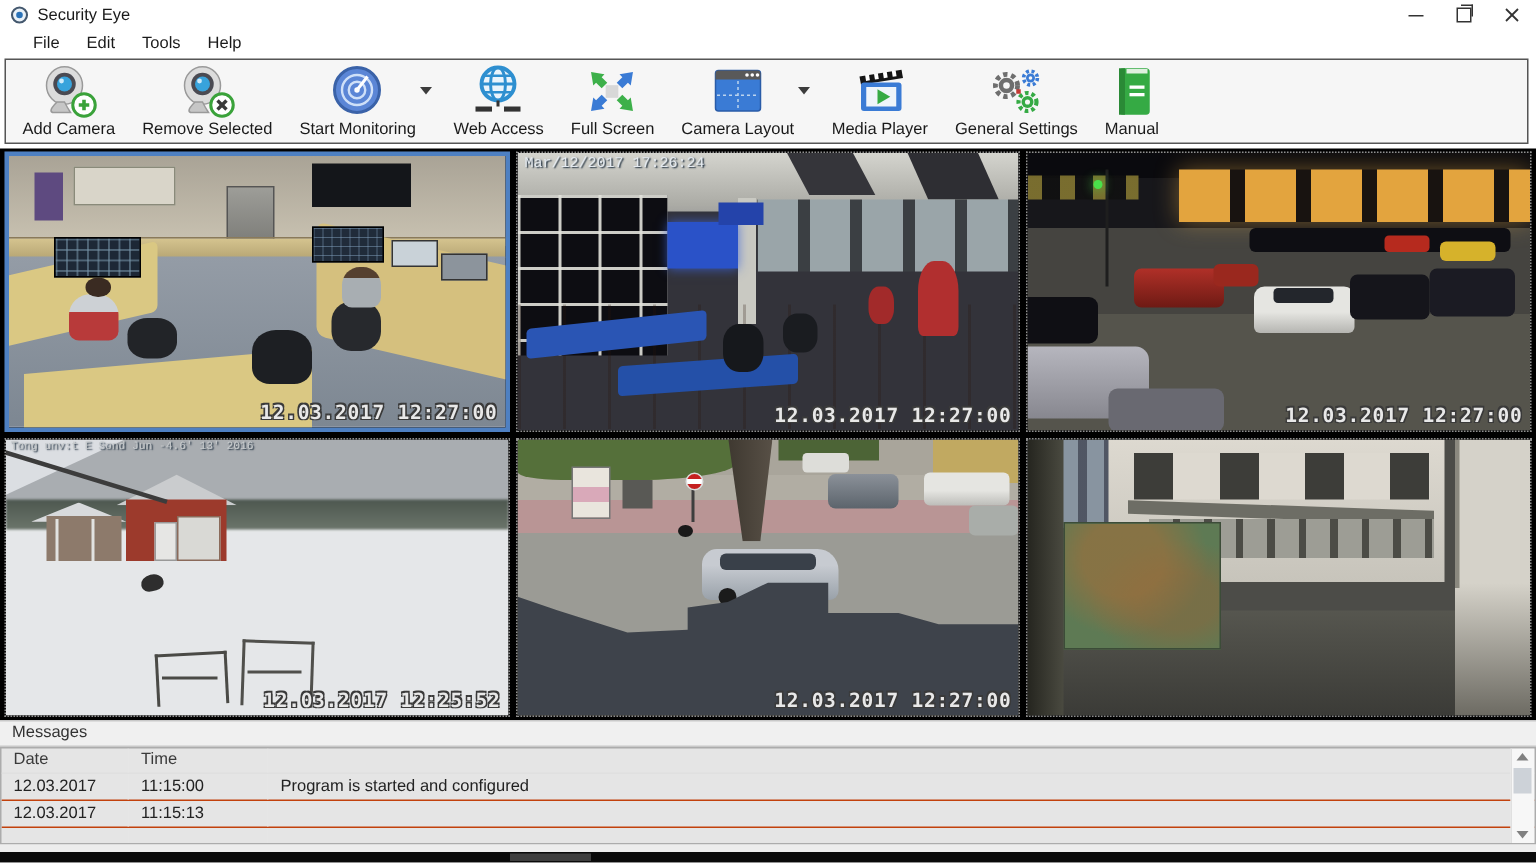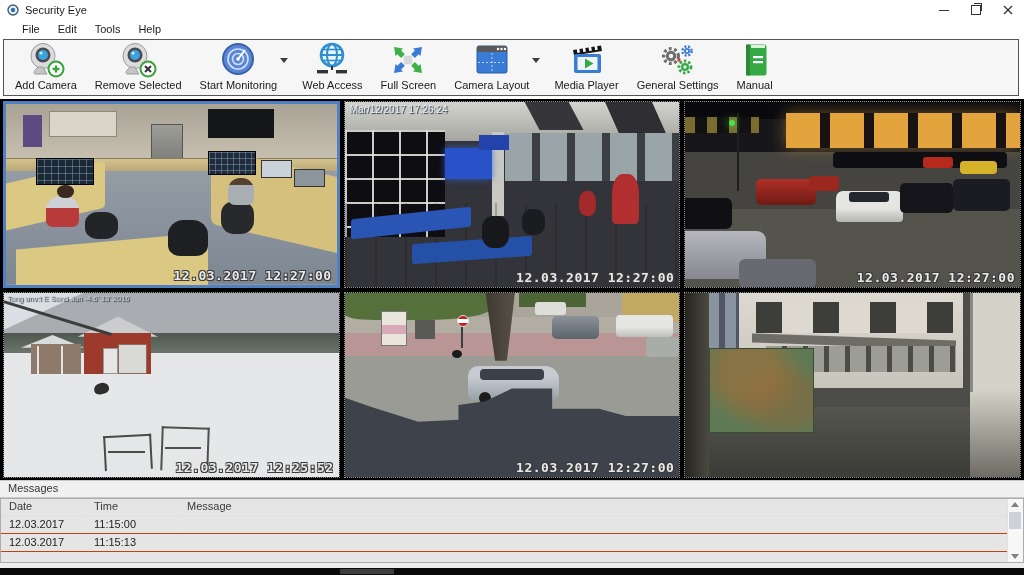--- a/index.html
+++ b/index.html
@@ -12,34 +12,34 @@
   .wc{width:32px;height:20px;display:flex;align-items:center;justify-content:center}
   .wc-minbar{width:10px;height:1px;background:#333}
   .rest{width:8px;height:8px;border:1px solid #333;background:#fff;position:relative}
   .rest-back{position:absolute;left:2px;top:-3px;width:7px;height:7px;border:1px solid #333;border-left:none;border-bottom:none}
   
   .menubar{position:absolute;top:20px;left:0;width:1024px;height:19px;background:#fff;display:flex;align-items:center;padding-left:13px;box-sizing:border-box}
   .mi{font-size:11px;color:#1a1a1a;padding:0 9px;line-height:19px}
   
   .toolbar{position:absolute;top:39px;left:3px;width:1016px;height:57px;border:1px solid #555;background:#f6f6f6;box-sizing:border-box;display:flex;align-items:stretch;padding-left:2px}
   .tbgroup{display:flex;align-items:stretch}
-  .tb{display:flex;flex-direction:column;align-items:center;justify-content:flex-start;padding:2px 9px 3px;cursor:default}
+  .tb{display:flex;flex-direction:column;align-items:center;justify-content:center;padding:2px 9px 3px;cursor:default}
   .tb .ic{height:36px;display:flex;align-items:center;justify-content:center}
   .tb .lbl{font-size:11px;color:#1a1a1a;margin-top:1px;white-space:nowrap}
   .tbdrop{display:flex;align-items:center;padding:0 5px 14px 0;margin-left:-6px}
   .tri{width:0;height:0;border-left:4px solid transparent;border-right:4px solid transparent;border-top:5px solid #3c3c3c}
   
   .cams{position:absolute;top:99px;left:0;width:1024px;height:381px;background:#000;box-sizing:border-box;padding:2px 3px;display:grid;grid-template-columns:repeat(3,1fr);grid-template-rows:1fr 1fr;gap:4px}
   .cam{position:relative;overflow:hidden;border:1px dotted #8f8f8f;background:#101010}
   .cam.sel{border:3px solid #4e80c2}
   .sc{position:absolute;left:0;top:0;right:0;bottom:0;overflow:hidden}
   .sc i{position:absolute;display:block}
   .ts{position:absolute;right:5px;bottom:2px;font-family:"DejaVu Sans Mono",monospace;font-weight:bold;font-size:13px;letter-spacing:.5px;color:#e8e8e8;
       text-shadow:-1px -1px 0 #3a3a3a,1px -1px 0 #3a3a3a,-1px 1px 0 #3a3a3a,1px 1px 0 #3a3a3a;z-index:5}
-  .ovl{position:absolute;left:5px;top:2px;font-family:Liberation Sans, sans-serif;font-size:10px;color:#e4eaf0;text-shadow:1px 1px 1px #1a2a3a;z-index:5}
+  .ovl{position:absolute;left:5px;top:2px;font-family:Liberation Mono, monospace;font-size:10px;color:#e4eaf0;text-shadow:1px 1px 1px #1a2a3a;z-index:5}
   .ovl.small{font-size:7.5px;color:#c6cacc;top:1px;left:3px}
   
   .s1{background:#8e96a2}
   .s1 .wall{left:0;top:0;width:100%;height:33%;background:linear-gradient(#a9a396,#cac3b2)}
   .s1 .board{left:13%;top:4%;width:20%;height:13%;background:#d9d5c9;border:1px solid #8a8a7a}
   .s1 .poster{left:5%;top:6%;width:6%;height:18%;background:#5e4a80}
   .s1 .tv{left:61%;top:3%;width:20%;height:16%;background:#14161a}
   .s1 .cab{left:44%;top:11%;width:9%;height:25%;background:linear-gradient(#9d9d98,#767672);border:1px solid #555}
   .s1 .counter{left:0;top:30%;width:100%;height:7%;background:linear-gradient(#d5c48f,#b7a674);border-top:1px solid #8a7a5a}
   .s1 .floor{left:0;top:37%;width:100%;height:63%;background:linear-gradient(#949ca6,#7d8792)}
@@ -497,25 +497,25 @@
   </div>
 
 </div>
 
 <div class="messages">
   <div class="msg-title">Messages</div>
   <div class="msg-table">
     <div class="mrow mhead">
       <div class="cd">Date</div>
       <div class="ct">Time</div>
-      <div class="cm">Message</div>
     </div>
     <div class="mrow data">
       <div class="cd">12.03.2017</div>
       <div class="ct">11:15:00</div>
+      <div class="cm">Program is started and configured</div>
     </div>
     <div class="mrow data">
       <div class="cd">12.03.2017</div>
       <div class="ct">11:15:13</div>
     </div>
     <div class="mrow data">
       <div class="cd"></div>
       <div class="ct"></div>
       <div class="cm"></div>
     </div>

